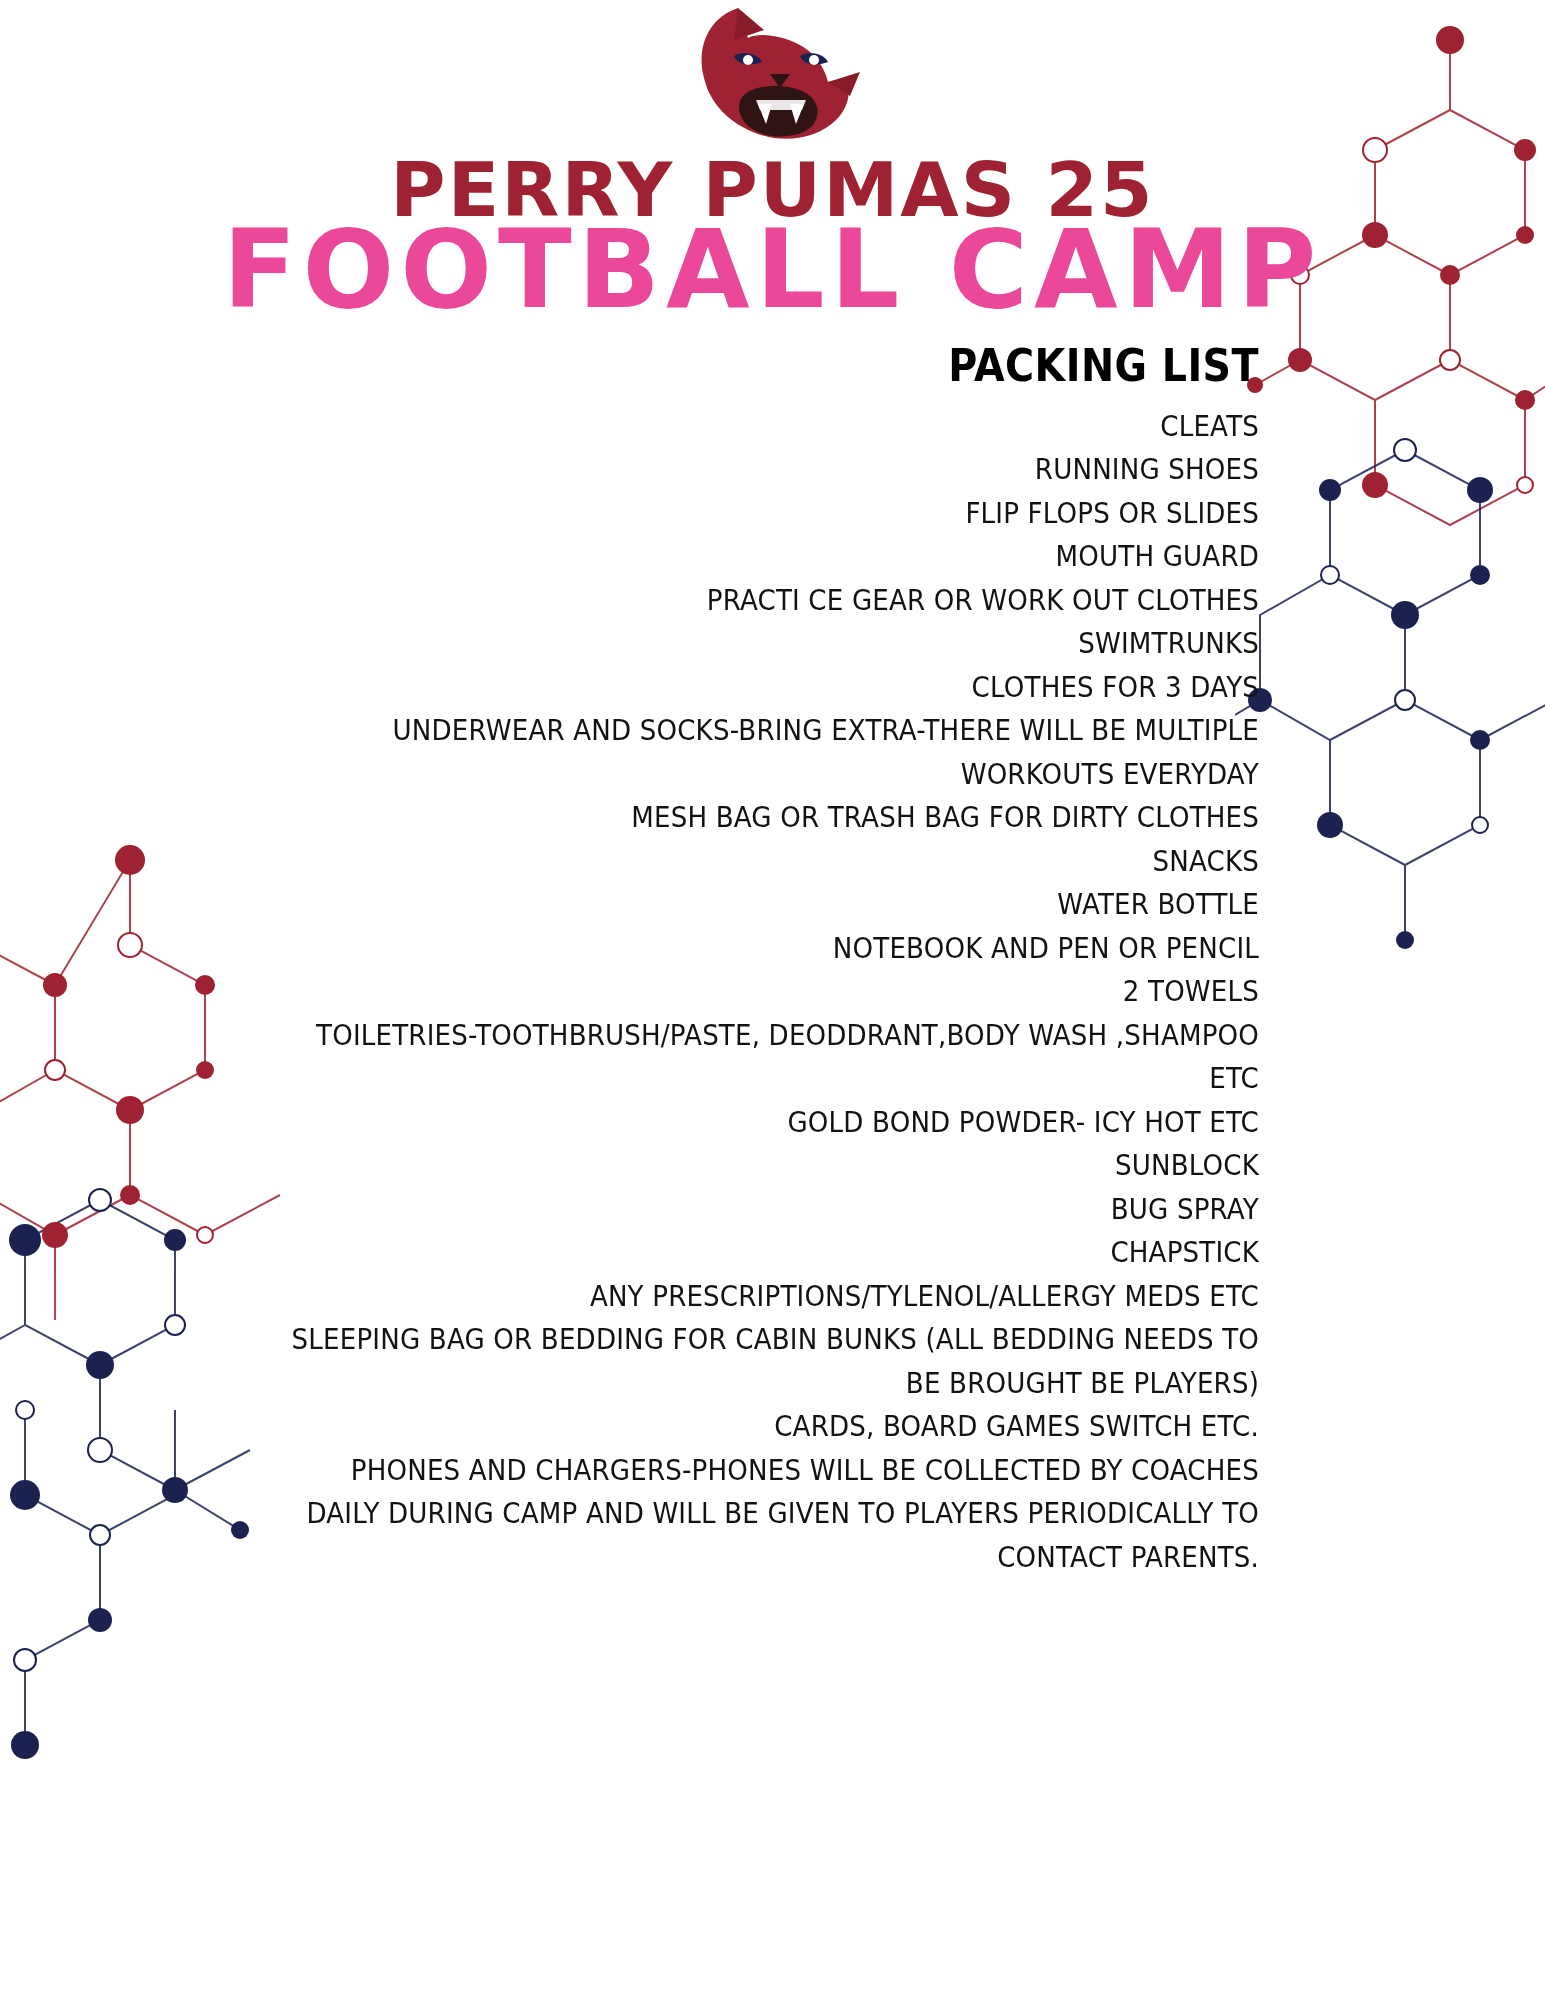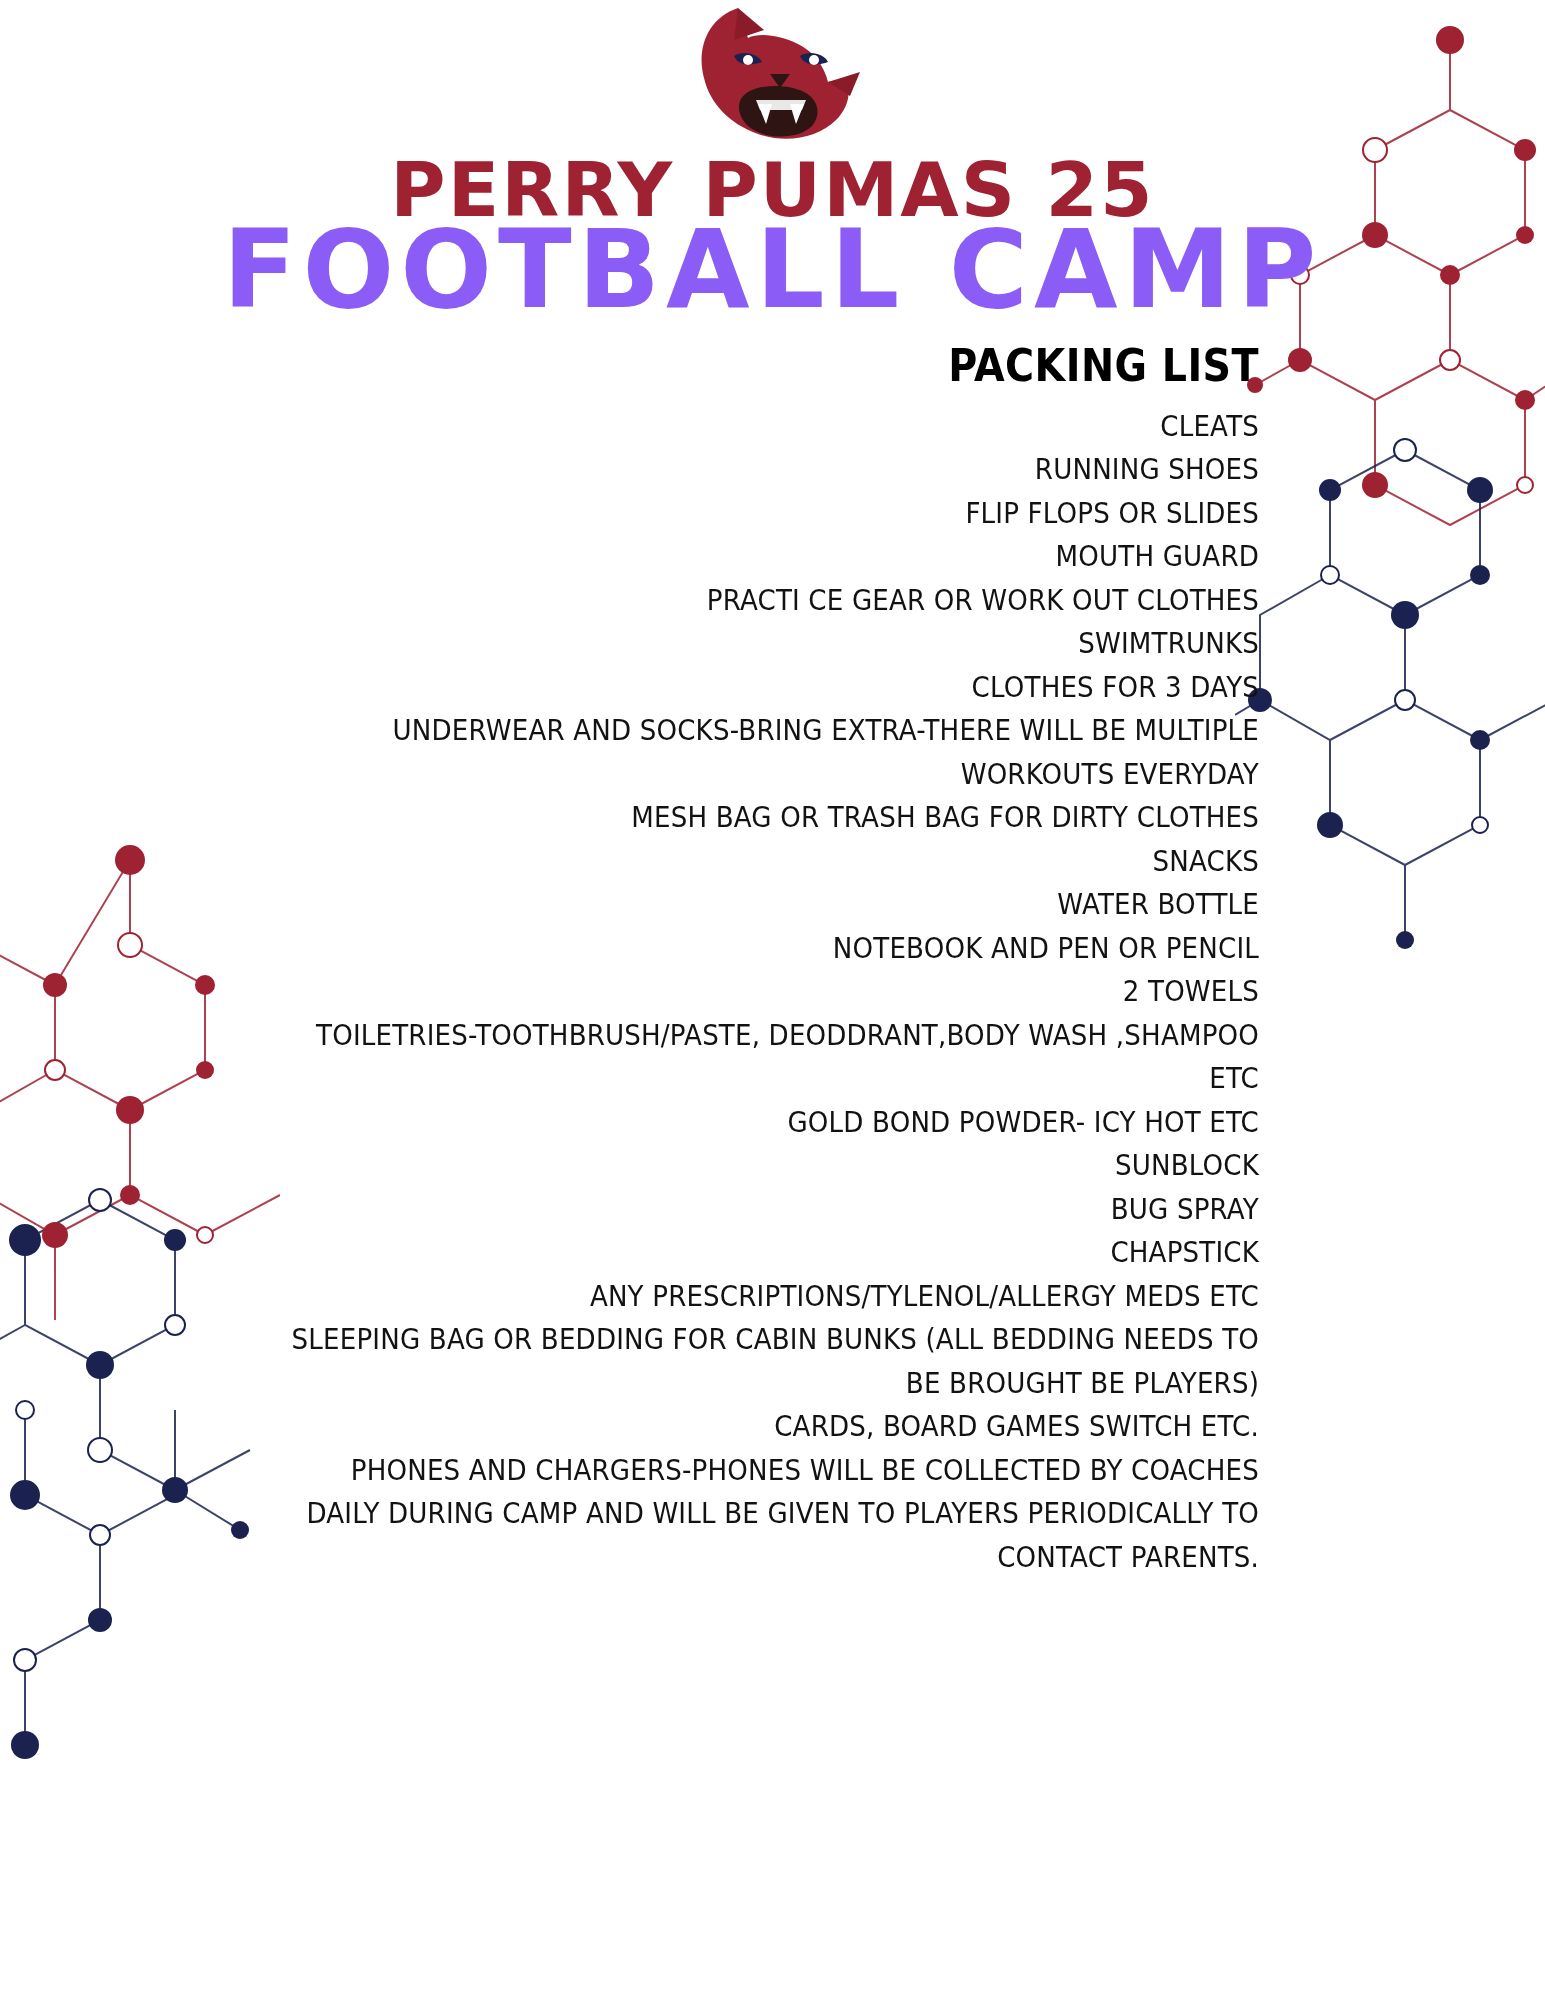--- a/index.html
+++ b/index.html
@@ -56,21 +56,21 @@
     color: #9e2232;
     line-height: 0.95;
     margin: 0;
     transform: scaleX(1.02);
   }
   .title-line2 {
     font-family: "DejaVu Sans", sans-serif;
     font-weight: bold;
     font-size: 108px;
     letter-spacing: 6px;
-    color: #8b5cf6;
+    color: #ec4899;
     line-height: 0.95;
     margin: -6px 0 0 0;
   }
 
   
   .content {
     position: relative;
     z-index: 2;
     width: 1080px;
     margin: 18px auto 0 auto;

